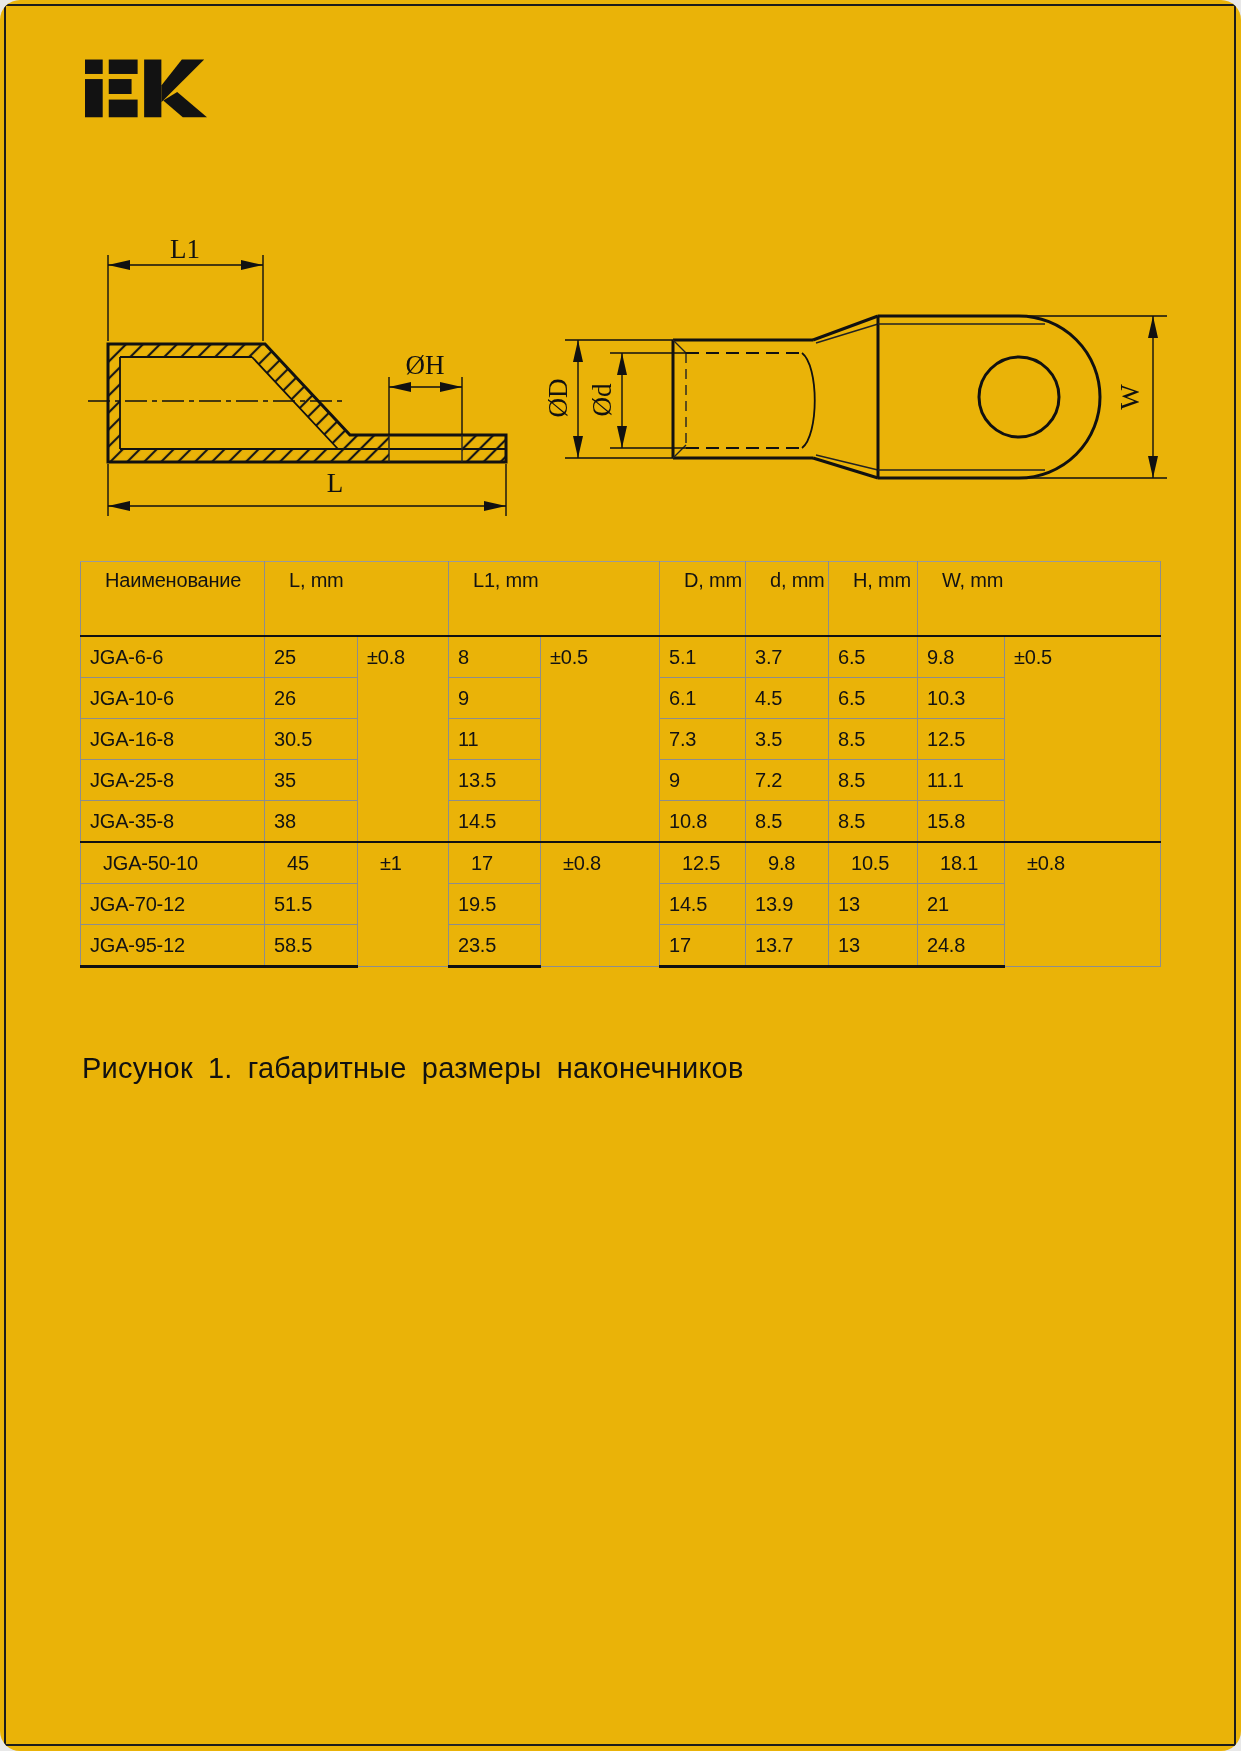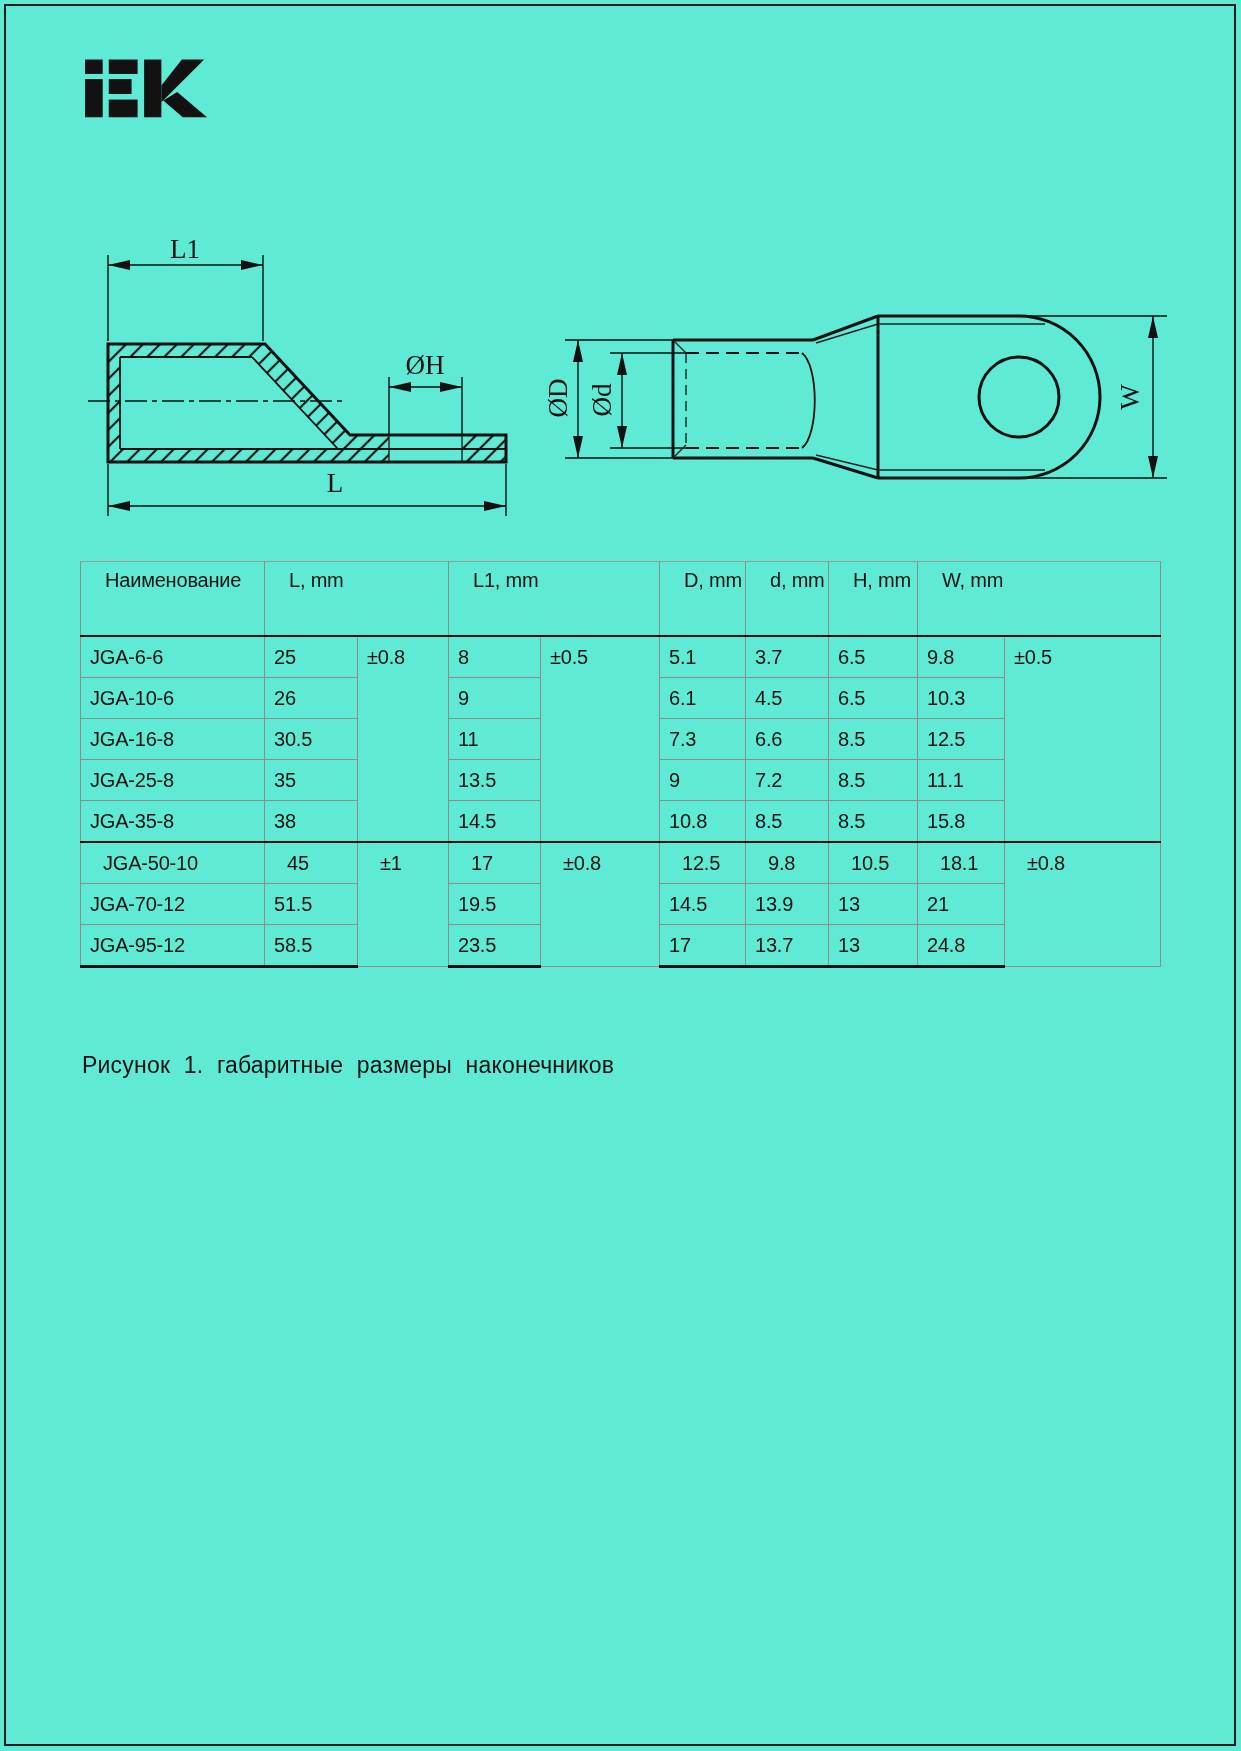--- a/index.html
+++ b/index.html
@@ -1,19 +1,20 @@
 <!DOCTYPE html>
 <html><head>
 <meta charset="utf-8">
 <style>
   html,body{margin:0;padding:0;background:#e8e8e8;}
   .page{
-    position:relative;width:1241px;height:1751px;background:#5eead4;
+    position:relative;width:1241px;height:1751px;background:#eab308;
     font-family:"Liberation Sans",sans-serif;color:#111;overflow:hidden;
     margin:0 auto;
+    border-radius:20px;
   }
   .page-frame{
     position:absolute;left:4px;top:4px;right:5px;bottom:5px;
     border:2px solid #1c1c1c;pointer-events:none;
   }
   .logo{position:absolute;left:85px;top:56px;width:122px;height:62px;}
   .drawing{position:absolute;}
   .side-view{left:88px;top:238px;width:432px;height:292px;}
   .top-view{left:505px;top:263px;width:680px;height:232px;}
   svg .thick{stroke:#111;stroke-width:3;fill:none;}
@@ -35,21 +36,21 @@
   }
   .dim-table thead th{
     height:66px;vertical-align:top;padding-top:7px;
     border-top:1px solid #9a9a9a;border-bottom:2px solid #111;padding-left:24px;
   }
   .dim-table tbody td{height:40px;vertical-align:middle;}
   .dim-table td.tol{vertical-align:top;padding-top:9px;}
   .dim-table tr.group-start td{border-top:2px solid #111;padding-left:22px;}
   .dim-table tbody tr:last-child td{border-bottom:3px solid #111;}
   .caption{
-    position:absolute;left:82px;top:1052px;font-size:23px;
+    position:absolute;left:82px;top:1052px;font-size:29px;
     letter-spacing:0.2px;word-spacing:7px;color:#111;
   }
 </style>
 </head>
 <body>
 
 <div class="page">
   <div class="page-frame"></div>
 
   <svg class="logo" viewBox="0 0 131 65" aria-label="IEK">
@@ -178,21 +179,21 @@
         <td>6.1</td>
         <td>4.5</td>
         <td>6.5</td>
         <td>10.3</td>
       </tr>
       <tr>
         <td>JGA-16-8</td>
         <td>30.5</td>
         <td>11</td>
         <td>7.3</td>
-        <td>6.6</td>
+        <td>3.5</td>
         <td>8.5</td>
         <td>12.5</td>
       </tr>
       <tr>
         <td>JGA-25-8</td>
         <td>35</td>
         <td>13.5</td>
         <td>9</td>
         <td>7.2</td>
         <td>8.5</td>

